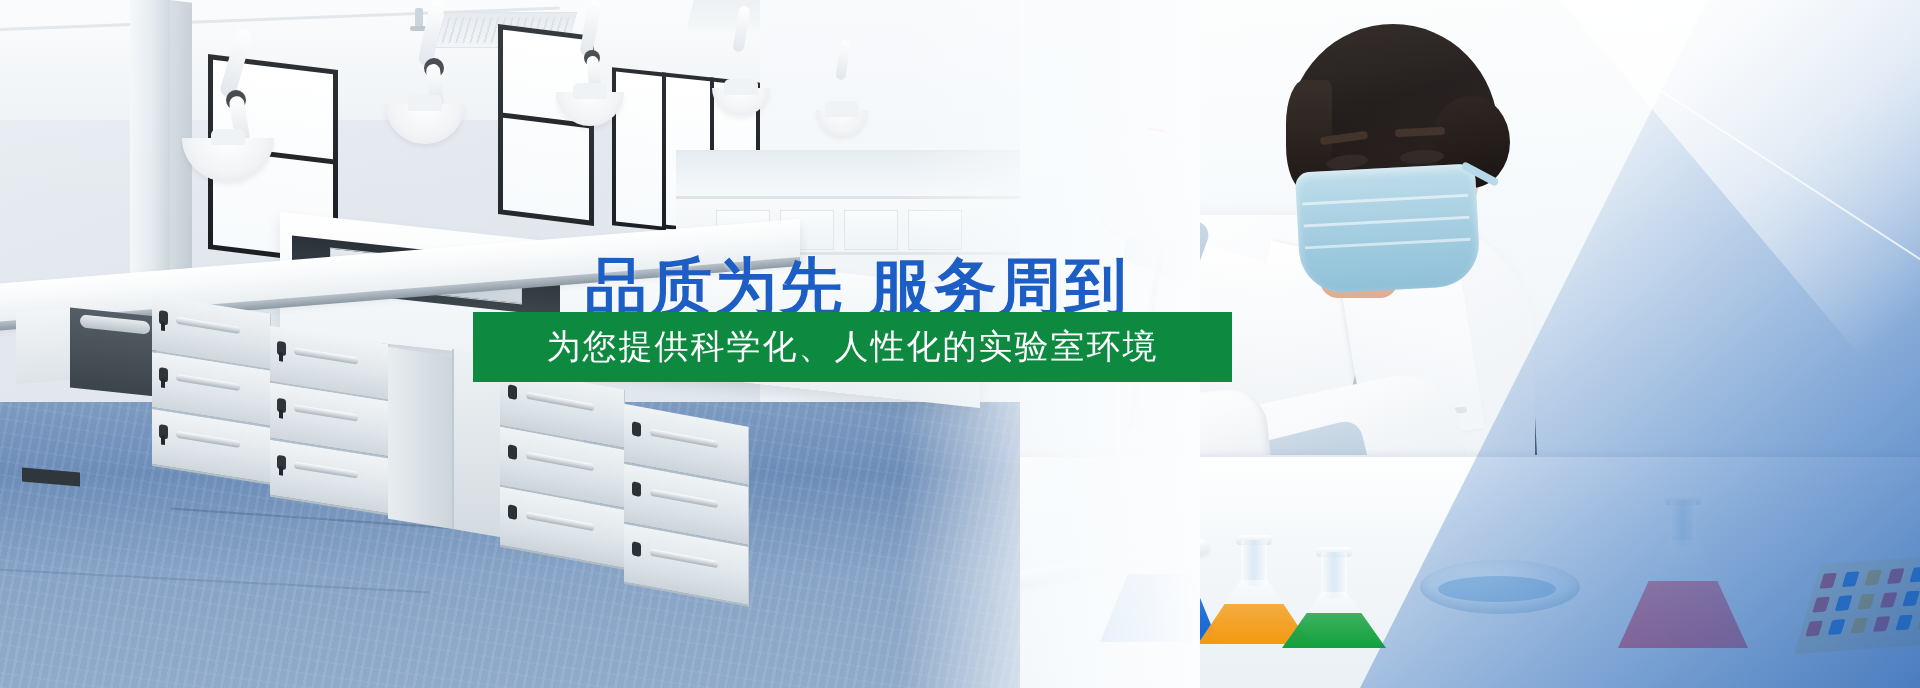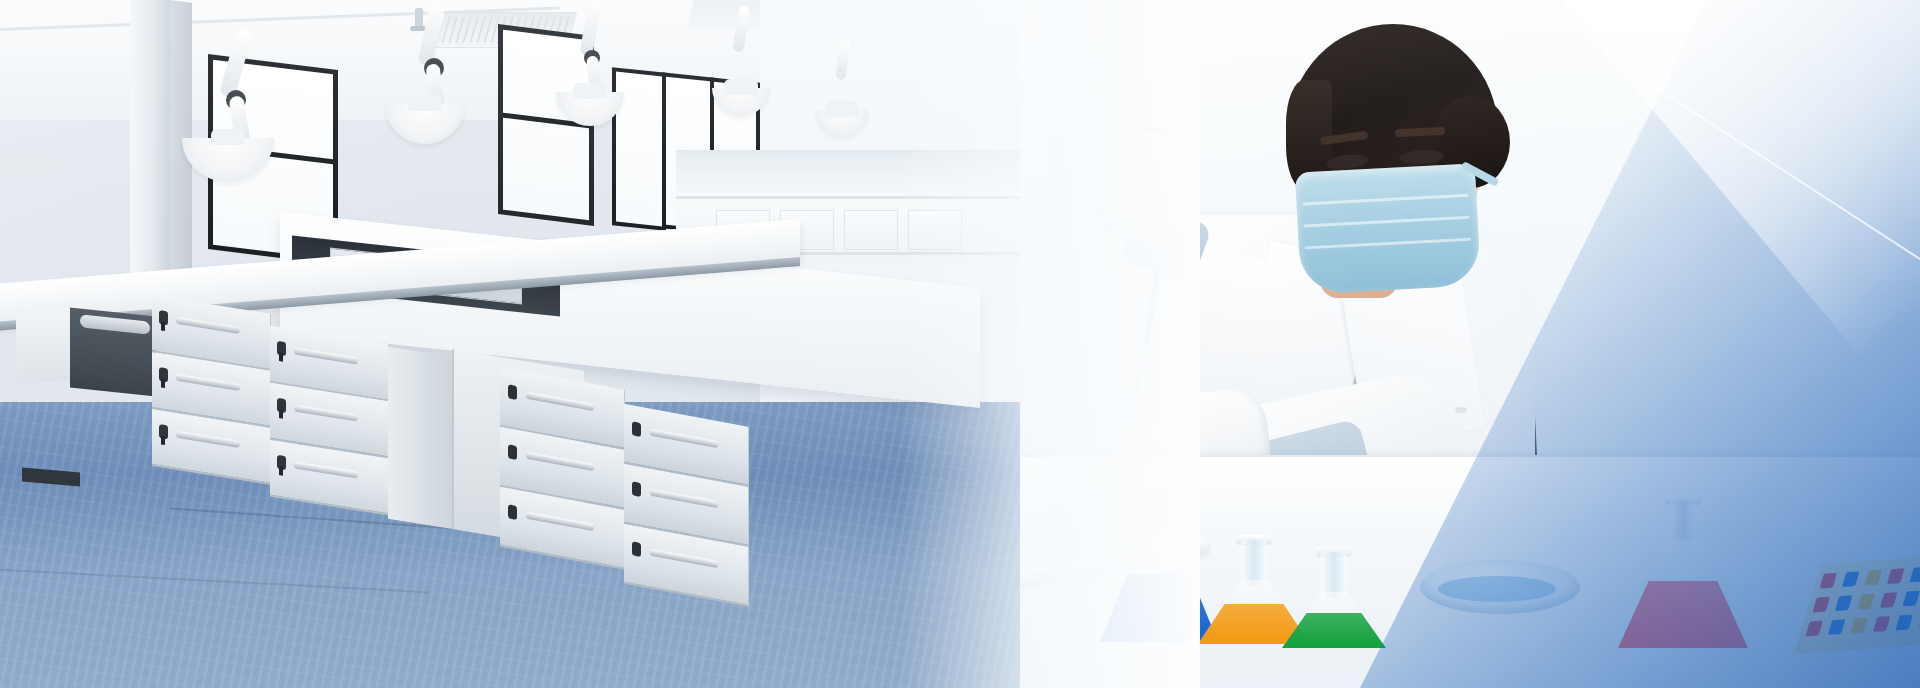--- a/index.html
+++ b/index.html
@@ -770,15 +770,19 @@
     </div>
   </div>
 
   <div class="blend"></div>
   <div class="blue-wedge"></div>
   <div class="blue-wedge2"></div>
   <div class="wedge-line"></div>
   <div class="veil"></div>
 
   <div class="text-layer">
+    <div class="headline" style="color: rgb(28, 94, 196);">品质为先 服务周到</div>
+    <div class="greenbar" style="background: rgb(13, 138, 64);">
+      <div class="greenbar-text" style="color: rgb(255, 255, 255);">为您提供科学化、人性化的实验室环境</div>
+    </div>
   </div>
 
 </div>
 
 </body></html>

